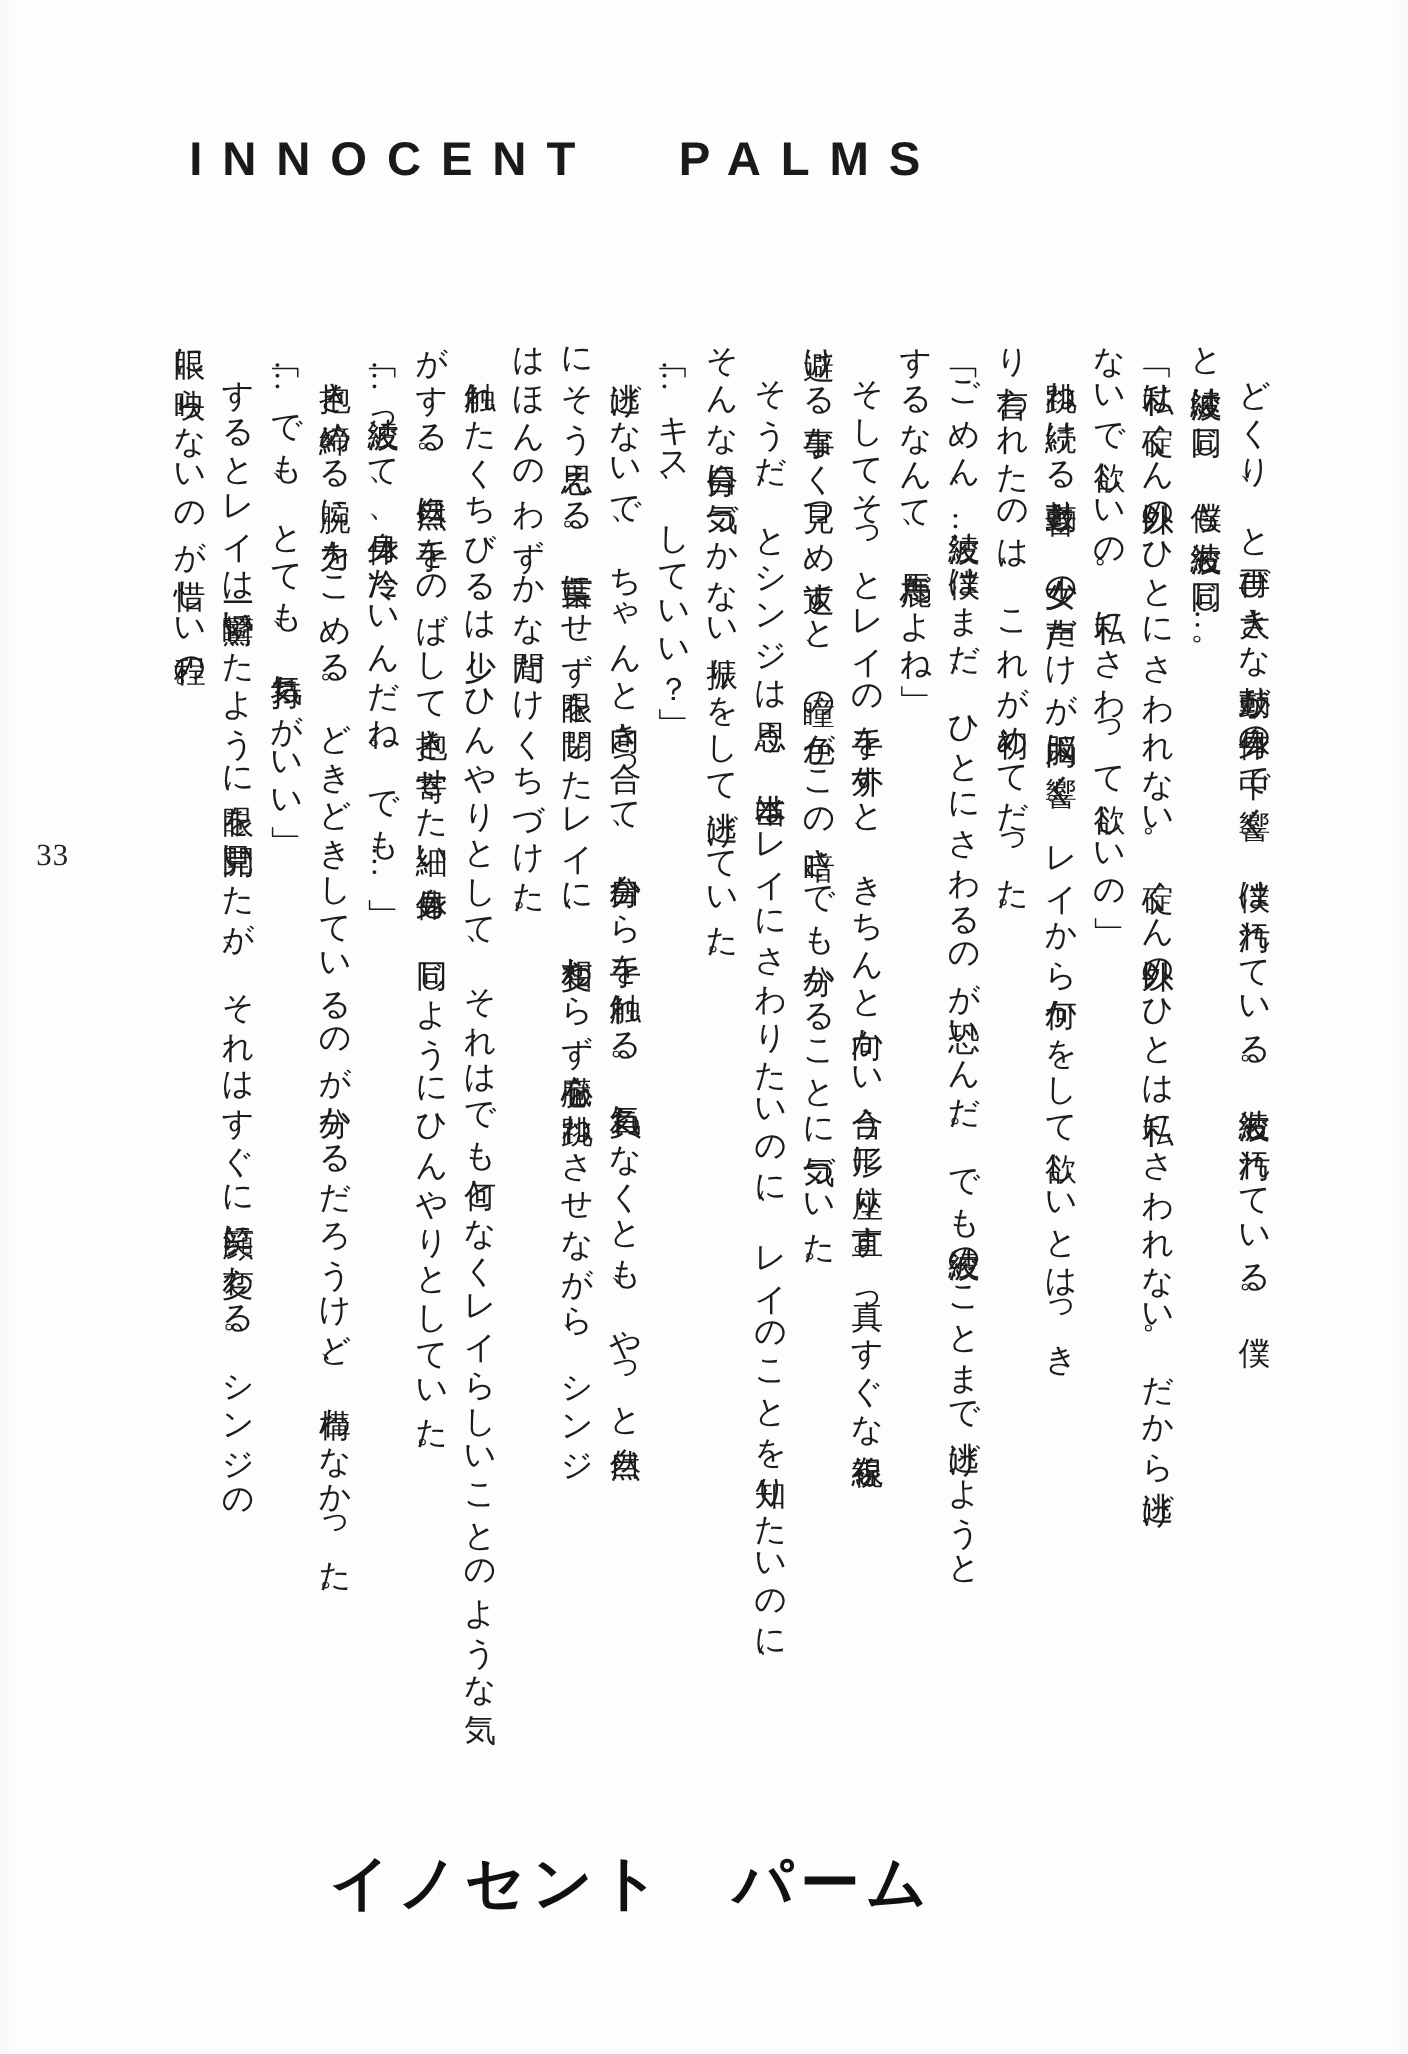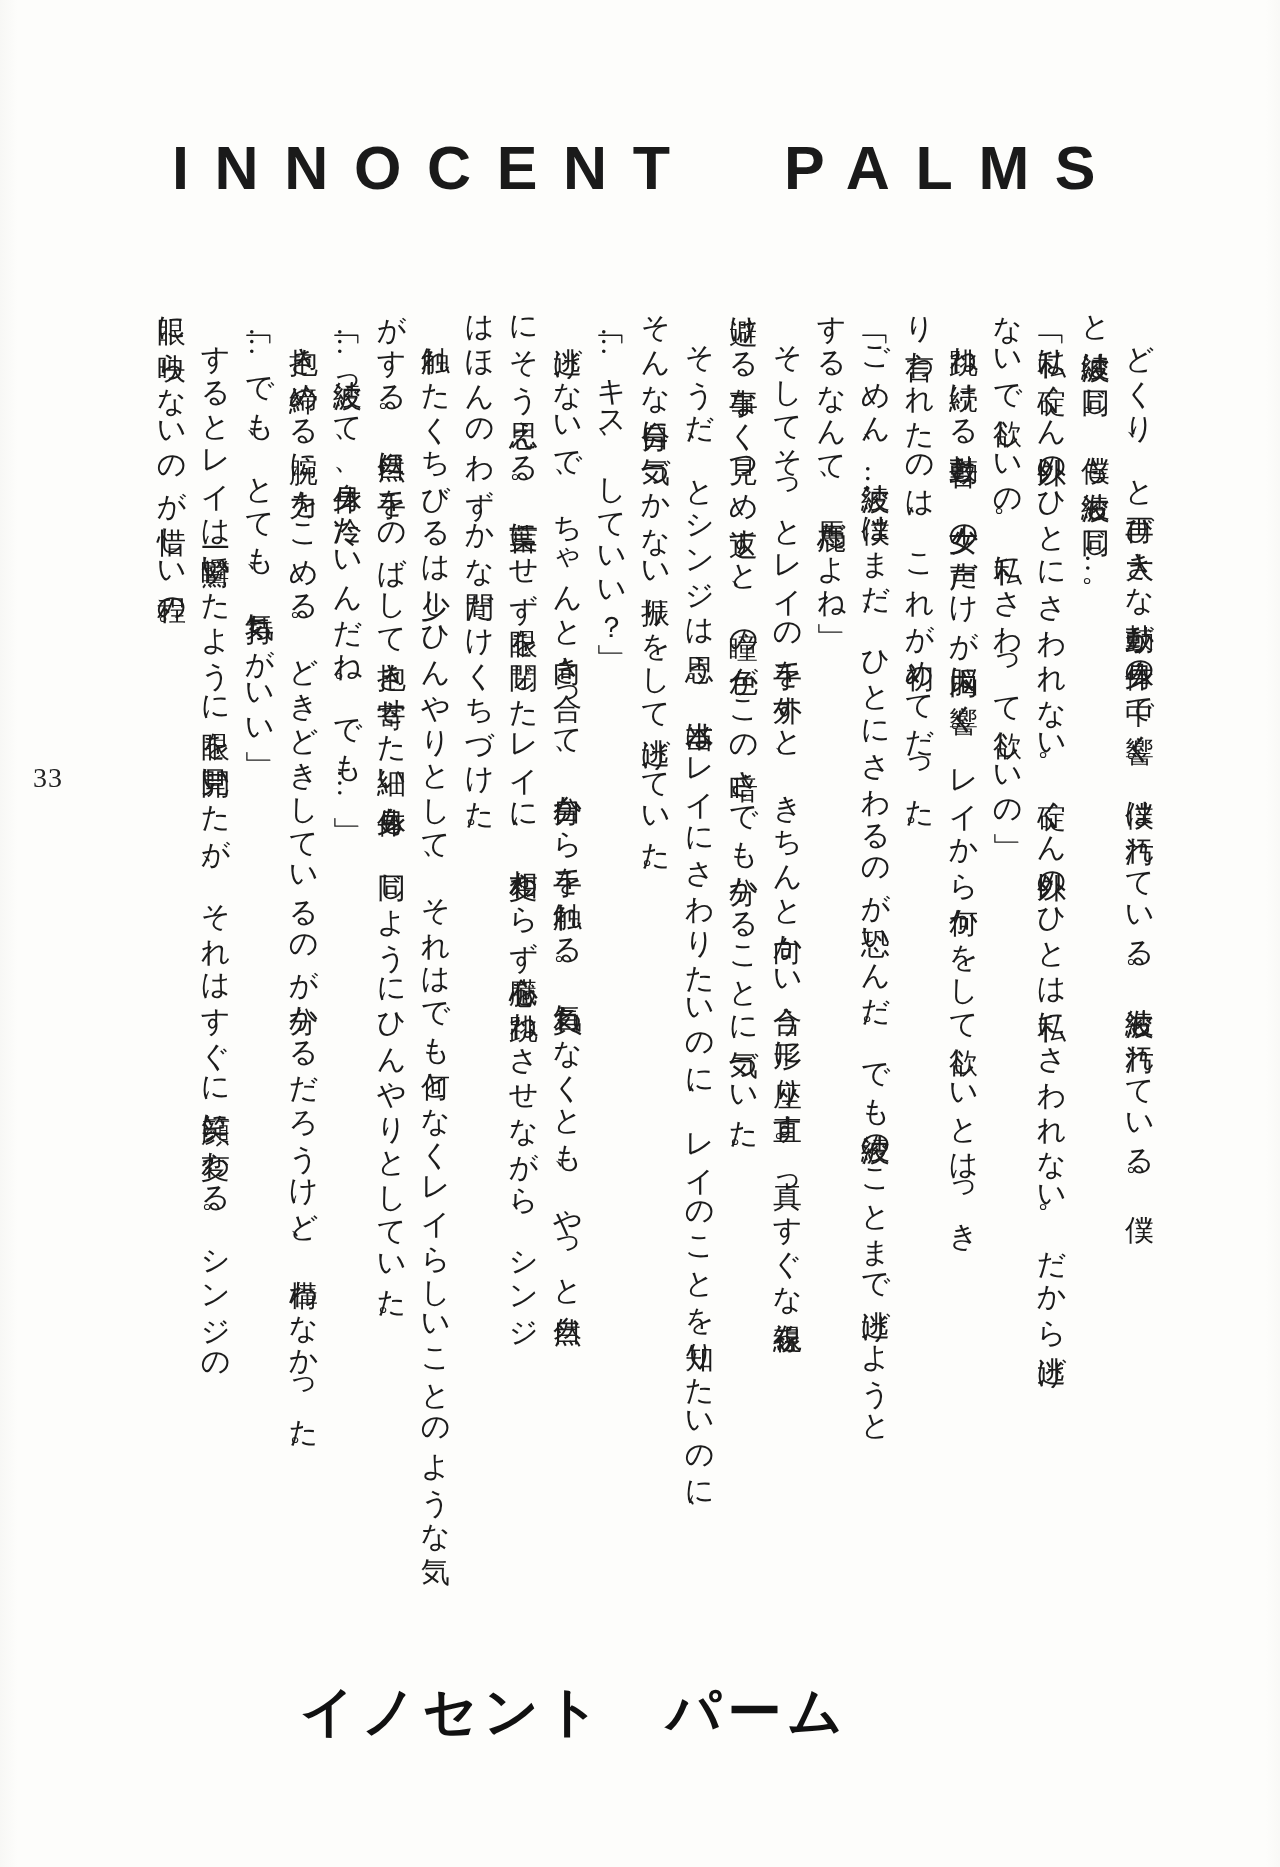--- a/index.html
+++ b/index.html
@@ -14,21 +14,21 @@
     overflow: hidden;
     font-family: "Liberation Serif", "DejaVu Serif", serif;
     color: #161616;
   }
   .page-title {
     position: absolute;
     top: 92px;
     left: 172px;
     font-family: "Liberation Sans", "DejaVu Sans", sans-serif;
     font-weight: bold;
-    font-size: 61px;
+    font-size: 43px;
     letter-spacing: 0.42em;
     word-spacing: 46px;
     white-space: nowrap;
     color: #1a1a1a;
   }
   .page-number {
     position: absolute;
     top: 762px;
     left: 33px;
     font-size: 28px;

